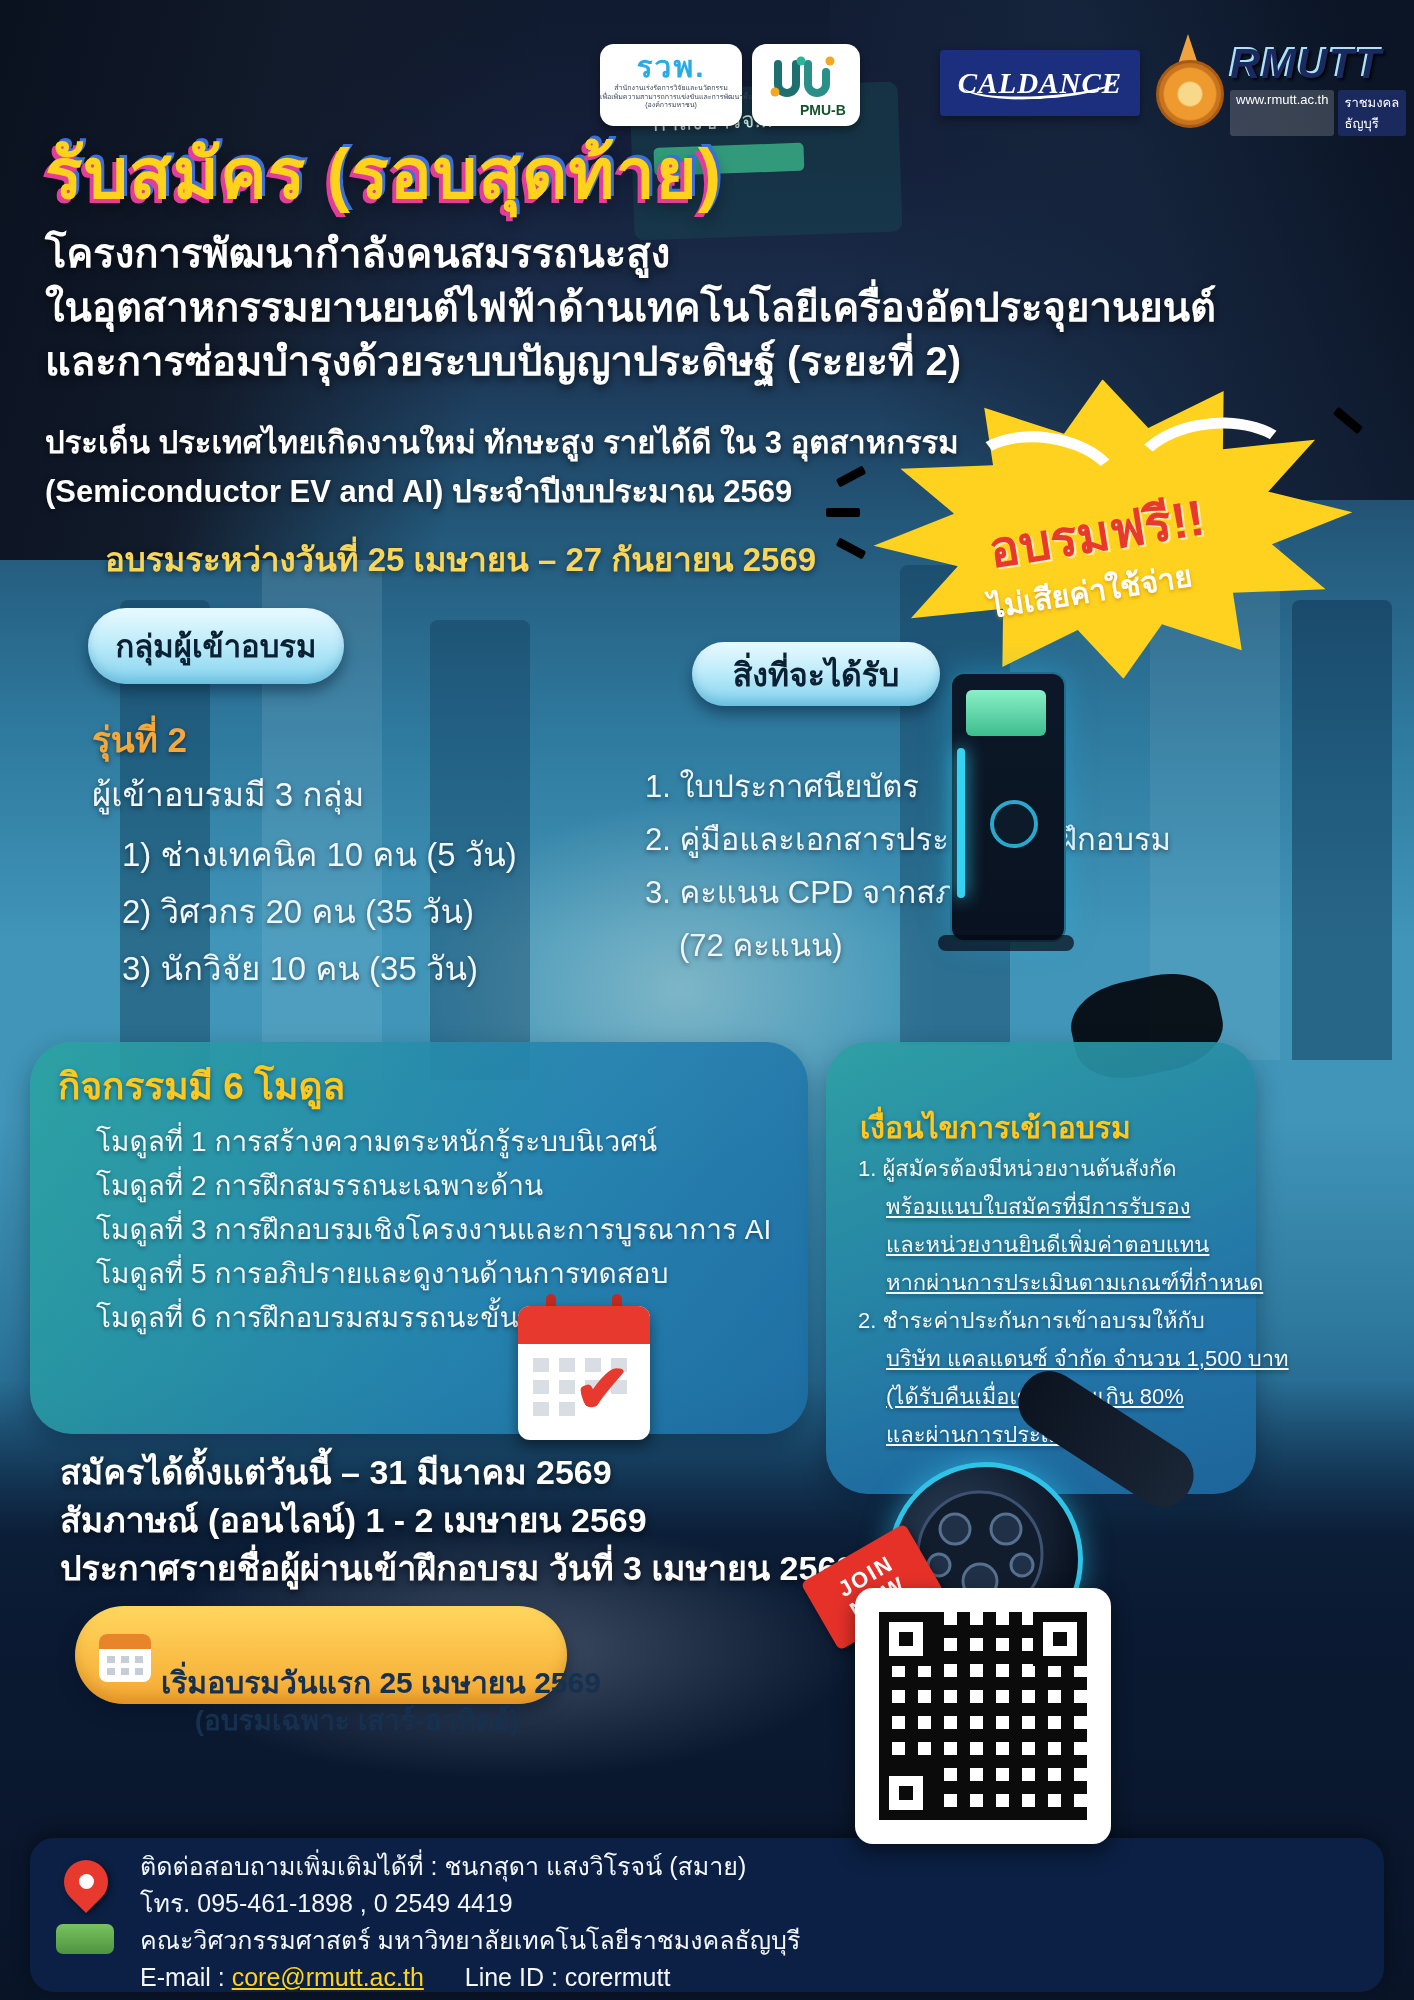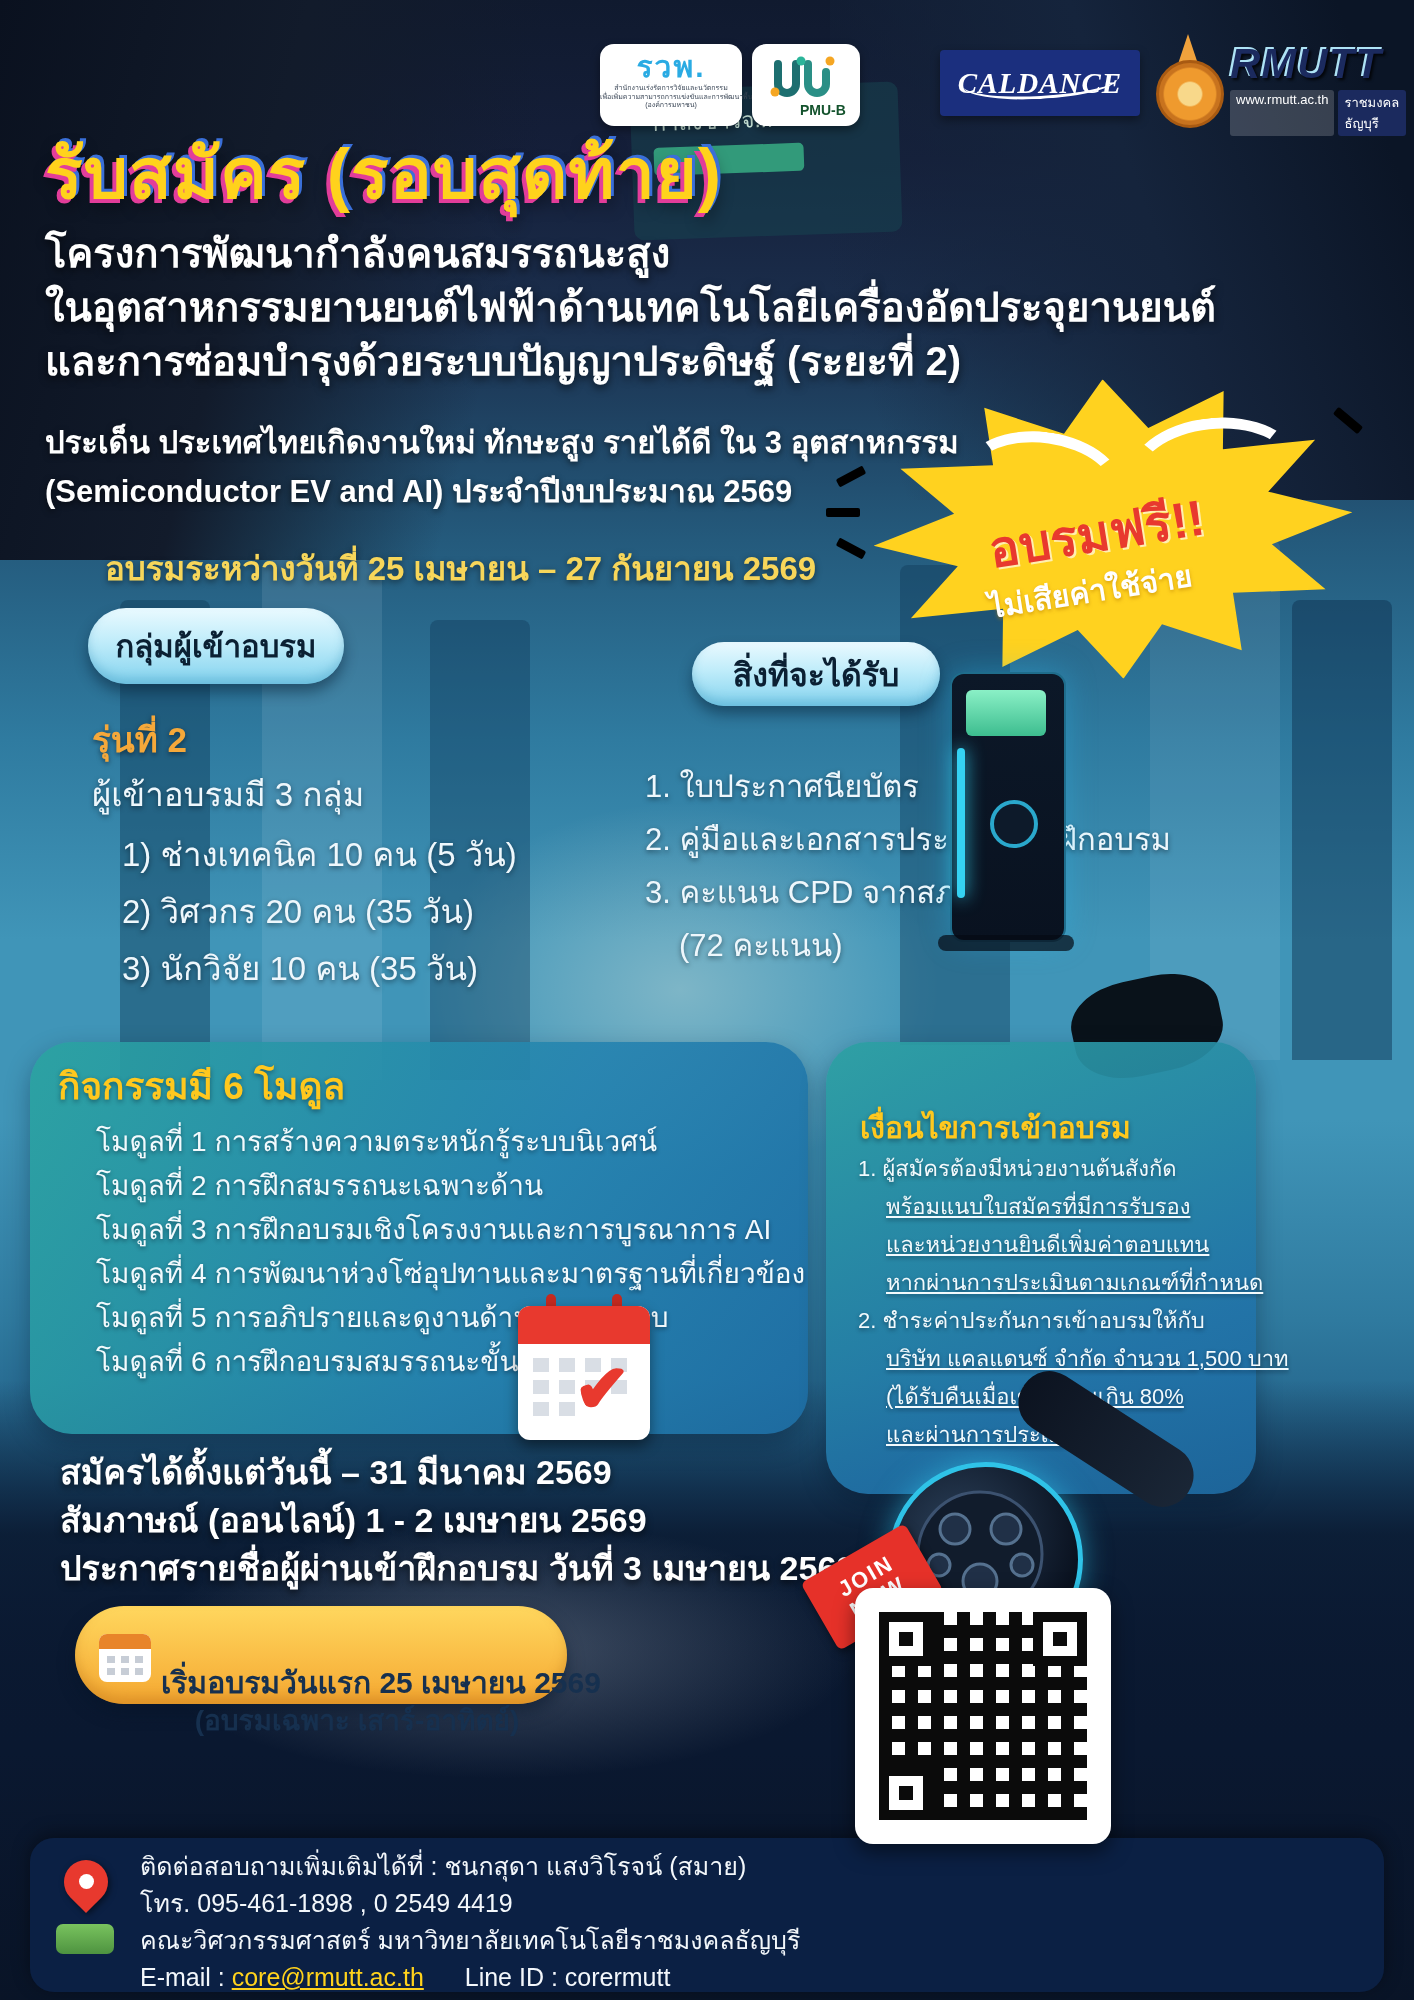--- a/index.html
+++ b/index.html
@@ -13,21 +13,21 @@
   }
   .abs{position:absolute;}
   .flexc{display:flex;align-items:center;justify-content:center;}
   
   .poster-title{font-size:70px;font-weight:800;color:#ffd21c;letter-spacing:1px;
     text-shadow:-4px 4px 0 #e23d9a, 3px -3px 0 #3a6fd8, 0 8px 16px rgba(0,0,0,.45);white-space:nowrap;}
   .sub-line{font-size:40px;font-weight:800;color:#ffffff;line-height:54px;
     text-shadow:0 3px 8px rgba(0,0,0,.65);white-space:nowrap;}
   .hl-line{font-size:31px;font-weight:700;color:#ffffff;line-height:49px;
     text-shadow:0 2px 6px rgba(0,0,0,.6);white-space:nowrap;}
-  .date-line{font-size:33px;font-weight:800;color:#f7d65a;text-shadow:0 2px 6px rgba(0,0,0,.5);white-space:nowrap;margin-top:9px;}
+  .date-line{font-size:33px;font-weight:800;color:#f7d65a;text-shadow:0 2px 6px rgba(0,0,0,.5);white-space:nowrap;}
   
   .pill{background:linear-gradient(180deg,#eafaff 0%,#bfecfa 45%,#84d3ee 100%);
     border-radius:44px;color:#0b2033;font-weight:800;
     box-shadow:0 8px 14px rgba(5,25,45,.45), inset 0 -6px 10px rgba(60,150,190,.35);}
   .body-text{color:#eef7fc;text-shadow:0 2px 5px rgba(0,10,20,.5);white-space:nowrap;}
   .panel{border-radius:42px;box-shadow:0 10px 24px rgba(5,20,40,.35);}
   .mod-panel{background:linear-gradient(115deg,rgba(42,163,160,.90) 0%,rgba(36,130,175,.90) 60%,rgba(30,110,165,.90) 100%);}
   .cond-panel{background:linear-gradient(155deg,rgba(44,160,162,.92) 0%,rgba(33,115,168,.92) 70%,rgba(30,105,160,.92) 100%);}
   .yellow-head{color:#ffc81e;font-weight:800;text-shadow:0 2px 5px rgba(0,20,40,.45);white-space:nowrap;}
   .mod-item{font-size:28px;line-height:44px;color:#f2fafd;text-shadow:0 2px 4px rgba(0,15,30,.45);white-space:nowrap;}
@@ -205,21 +205,20 @@
     <div class="abs" style="left:990px;top:800px;width:40px;height:40px;border-radius:50%;border:4px solid #2aa8cc;background:#0d1a2a;"></div>
     <div class="abs" style="left:938px;top:935px;width:136px;height:16px;border-radius:8px;background:rgba(5,10,20,.7);"></div>
   </div>
 
   <div class="abs panel mod-panel" style="left:30px;top:1042px;width:778px;height:392px;"></div>
   <div class="abs yellow-head" style="left:58px;top:1056px;font-size:37px;">กิจกรรมมี 6 โมดูล</div>
   <div class="abs" style="left:96px;top:1120px;">
     <div class="mod-item">โมดูลที่ 1 การสร้างความตระหนักรู้ระบบนิเวศน์</div>
     <div class="mod-item">โมดูลที่ 2 การฝึกสมรรถนะเฉพาะด้าน</div>
     <div class="mod-item">โมดูลที่ 3 การฝึกอบรมเชิงโครงงานและการบูรณาการ AI</div>
-    <div class="mod-item">โมดูลที่ 4 การพัฒนาห่วงโซ่อุปทานและมาตรฐานที่เกี่ยวข้อง</div>
     <div class="mod-item">โมดูลที่ 5 การอภิปรายและดูงานด้านการทดสอบ</div>
     <div class="mod-item">โมดูลที่ 6 การฝึกอบรมสมรรถนะขั้นสูง</div>
   </div>
 
   <div class="abs panel cond-panel" style="left:826px;top:1042px;width:430px;height:452px;"></div>
   <div class="abs yellow-head" style="left:860px;top:1104px;font-size:30px;">เงื่อนไขการเข้าอบรม</div>
   <div class="abs" style="left:858px;top:1150px;">
     <div class="cond-line">1. ผู้สมัครต้องมีหน่วยงานต้นสังกัด</div>
     <div class="cond-line indent">พร้อมแนบใบสมัครที่มีการรับรอง</div>
     <div class="cond-line indent">และหน่วยงานยินดีเพิ่มค่าตอบแทน</div>

